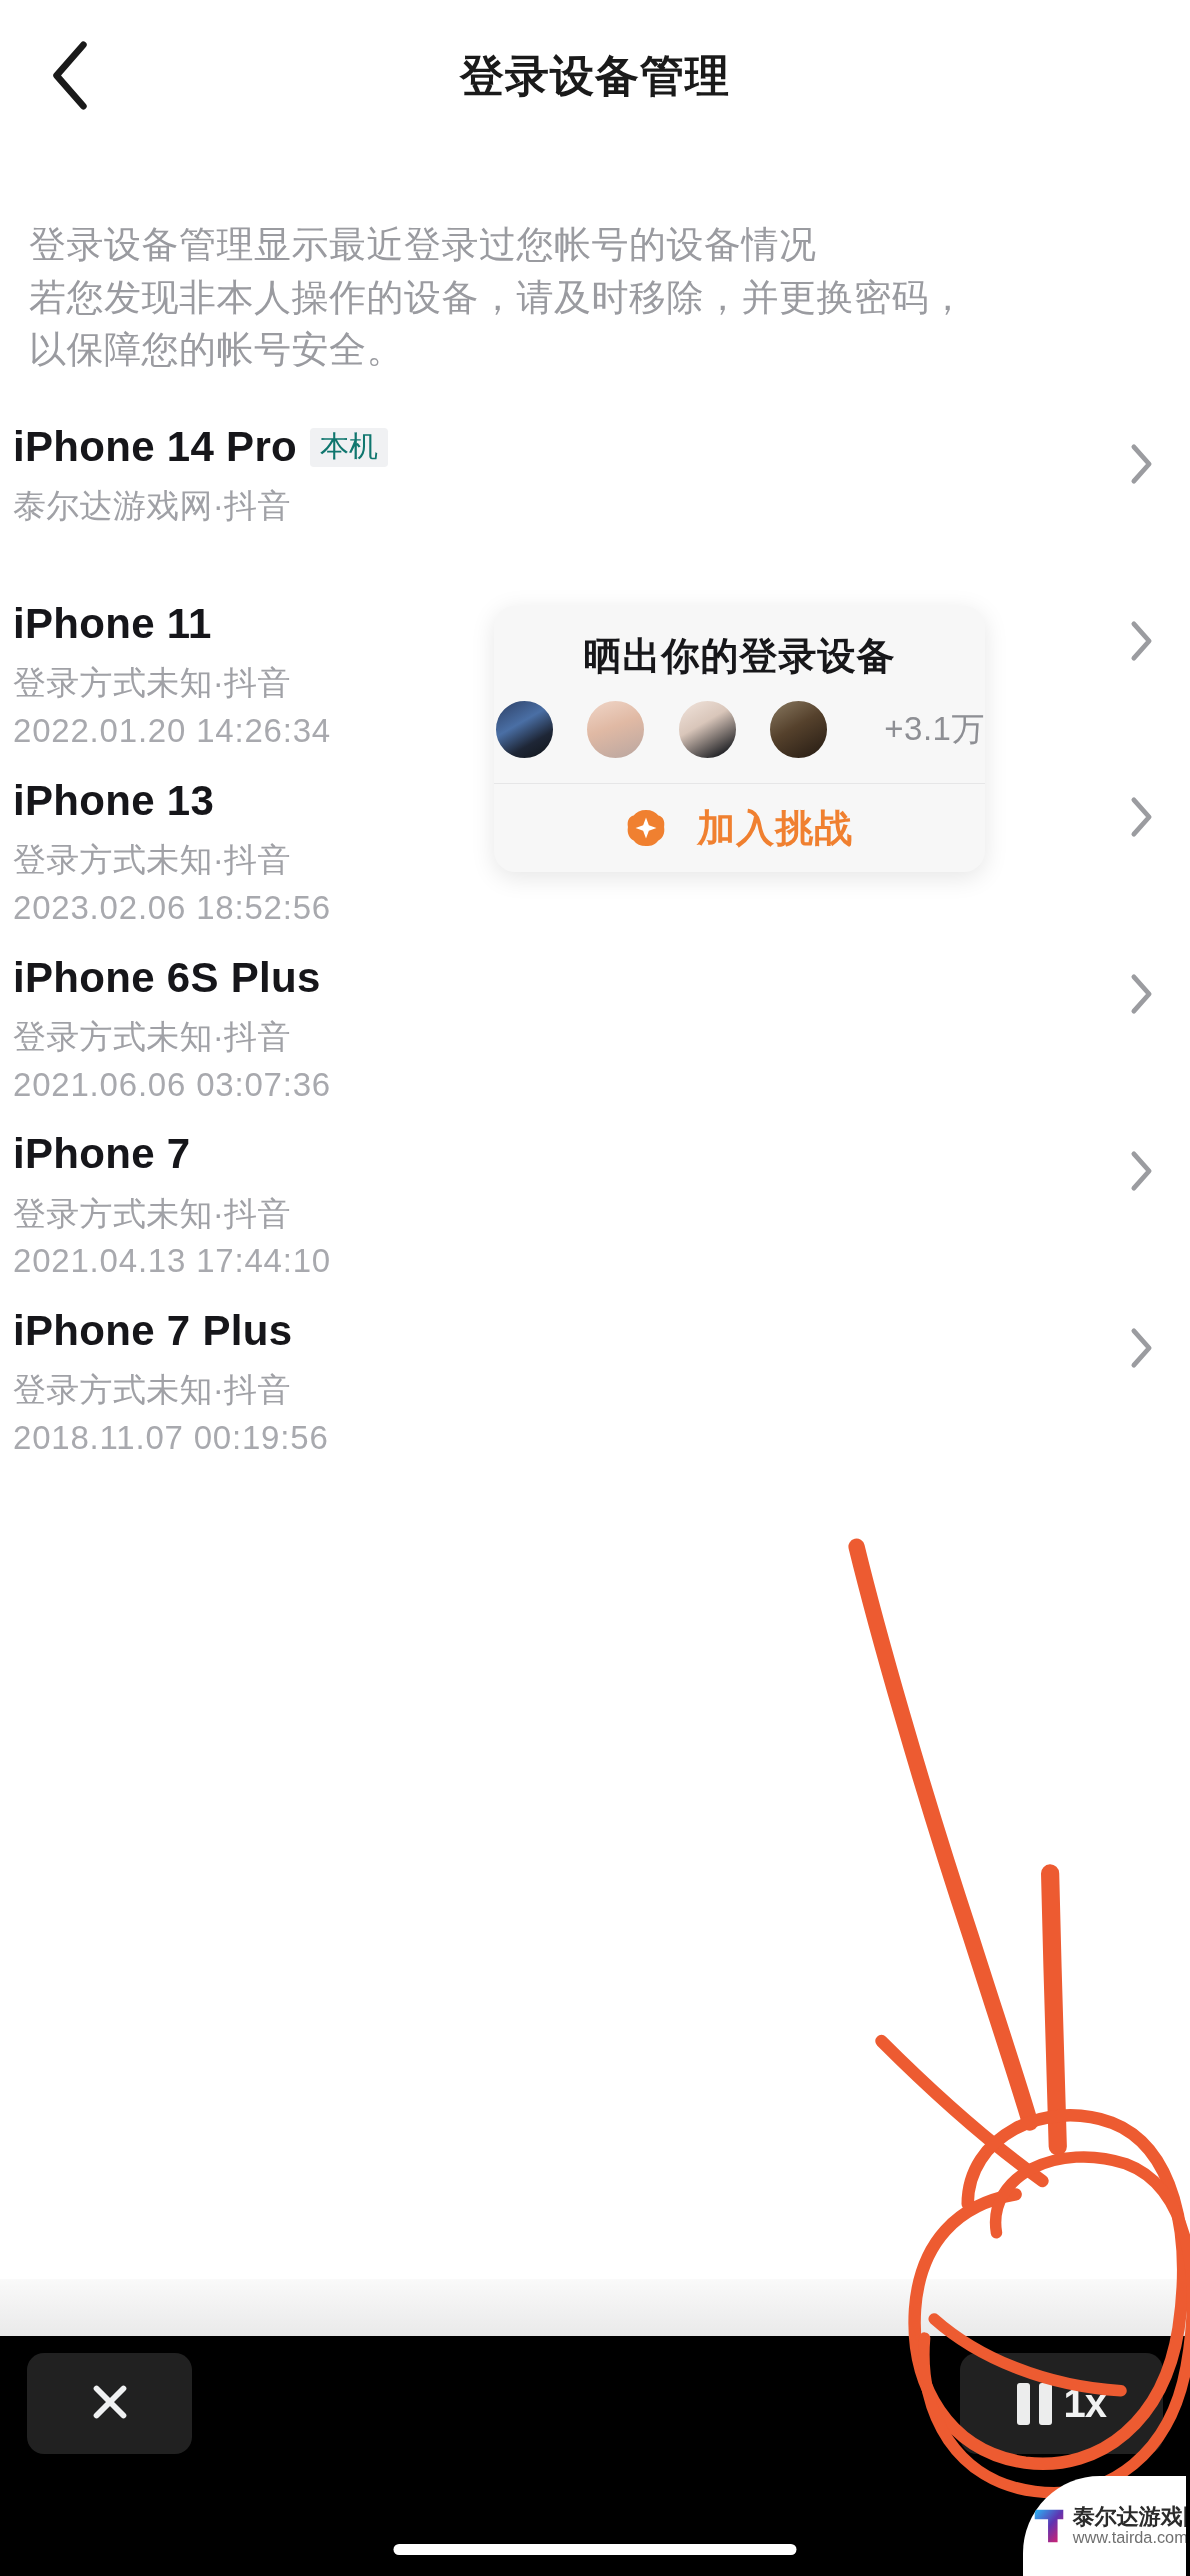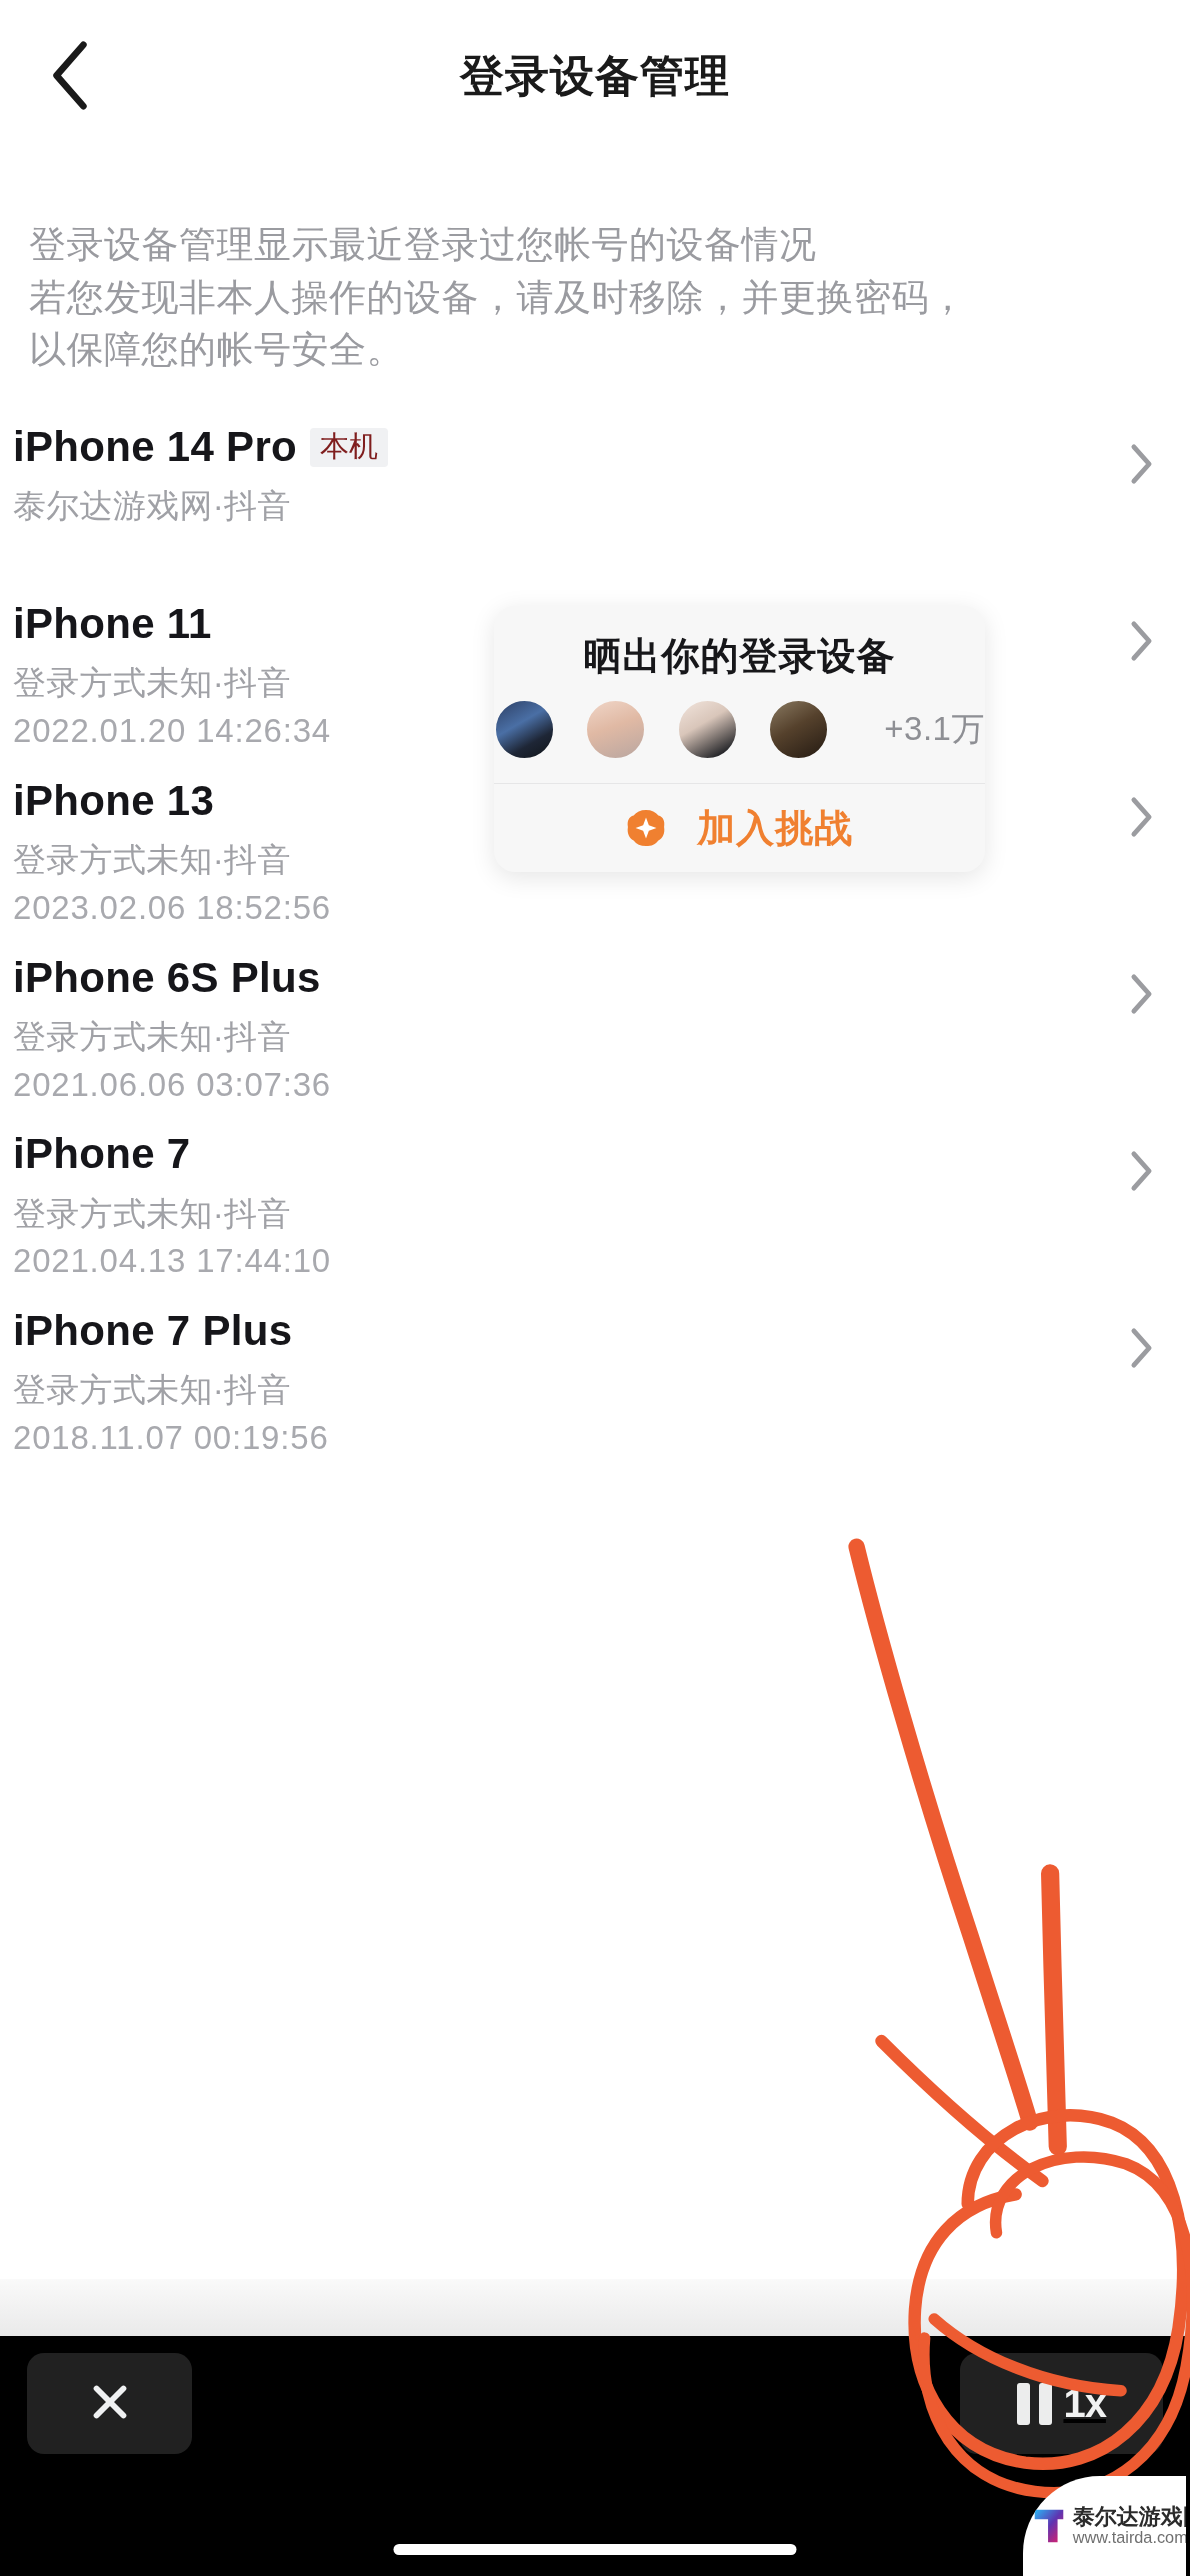--- a/index.html
+++ b/index.html
@@ -62,21 +62,21 @@
     height:59px;
     margin-top:3.8px;
   }
   .device-name {
     font-size:42px; font-weight:bold; color:#16161a;
     letter-spacing:0.3px;
   }
   .device-badge {
     margin-left:13.4px;
     background:#f0f1f3;
-    color:#7f1d1d;
+    color:#0f766e;
     font-size:29px;
     padding:3.8px 9.6px 5.8px 9.6px;
     border-radius:3.8px;
     line-height:1;
     display:inline-block;
   }
   .device-sub {
     font-size:33px; color:#a0a1a6;
     margin-top:7.7px; letter-spacing:0.3px;
   }
@@ -175,21 +175,20 @@
     border-radius:17px;
     display:flex; align-items:center; justify-content:center;
   }
   .speed-btn {
     position:absolute; right:27px; top:17px;
     width:203px; height:101px;
     background:#212121;
     border-radius:17px;
     display:flex; align-items:center; justify-content:center;
     gap:11px;
-    text-decoration:underline;
   }
   .pause-glyph {
     display:flex; gap:8.6px;
   }
   .pause-glyph span {
     display:block; width:13.4px; height:42px;
     background:#eceded; border-radius:2.9px;
   }
   .speed-label {
     color:#f1f2f2; font-size:40px; font-weight:bold;

